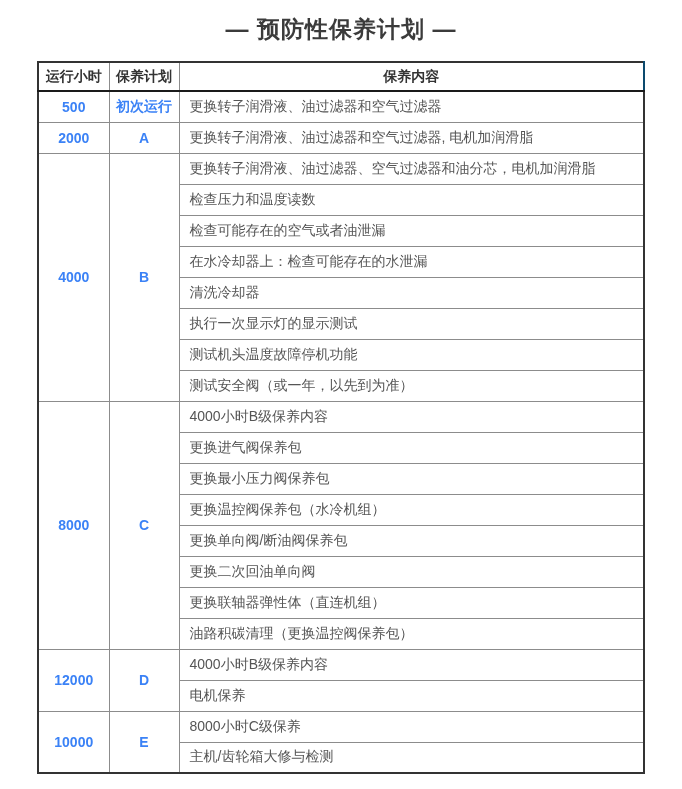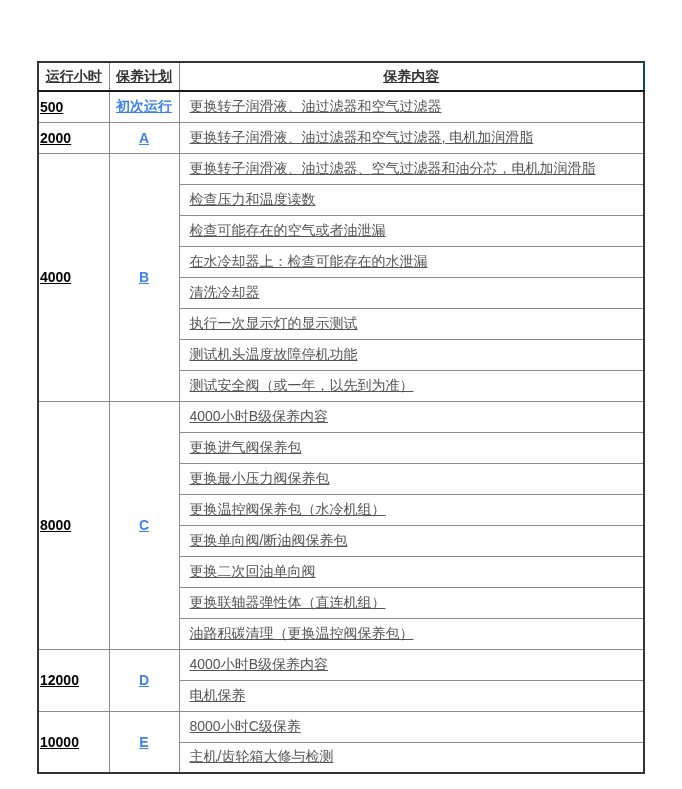--- a/index.html
+++ b/index.html
@@ -35,35 +35,35 @@
     background: #ffffff;
   }
   col.c-hours   { width: 71px; }
   col.c-plan    { width: 70px; }
   col.c-content { width: 465px; }
   table.maintenance th,
   table.maintenance td {
     border: 1px solid #8c8c8c;
     font-size: 14px;
     box-sizing: border-box;
-    text-decoration: underline;
   }
   table.maintenance thead th {
     height: 29px;
     color: #333333;
     font-weight: bold;
     text-align: center;
     border-bottom: 2px solid #1a1a1a;
     border-top: 2px solid #333333;
   }
   table.maintenance thead th:first-child { border-left: 2px solid #333333; }
   table.maintenance thead th:last-child  { border-right: 2px solid #0c4a6e; }
   td.hours {
+    text-align: center;
     font-weight: bold;
-    color: #000000;
+    color: #3b82f6;
     font-size: 15px;
   }
   td.plan {
     text-align: center;
     font-weight: bold;
     color: #3b82f6;
     font-size: 15px;
   }
   td.content {
     height: 31px;
@@ -71,20 +71,21 @@
     text-align: left;
     color: #555555;
     font-weight: normal;
     margin-left: 36px;
   }
 </style>
 </head>
 <body>
 
 <div class="page">
+  <h1 class="page-title">— 预防性保养计划 —</h1>
 
   <table class="maintenance">
     <colgroup>
       <col class="c-hours">
       <col class="c-plan">
       <col class="c-content">
     </colgroup>
     <thead>
       <tr>
         <th>运行小时</th>

